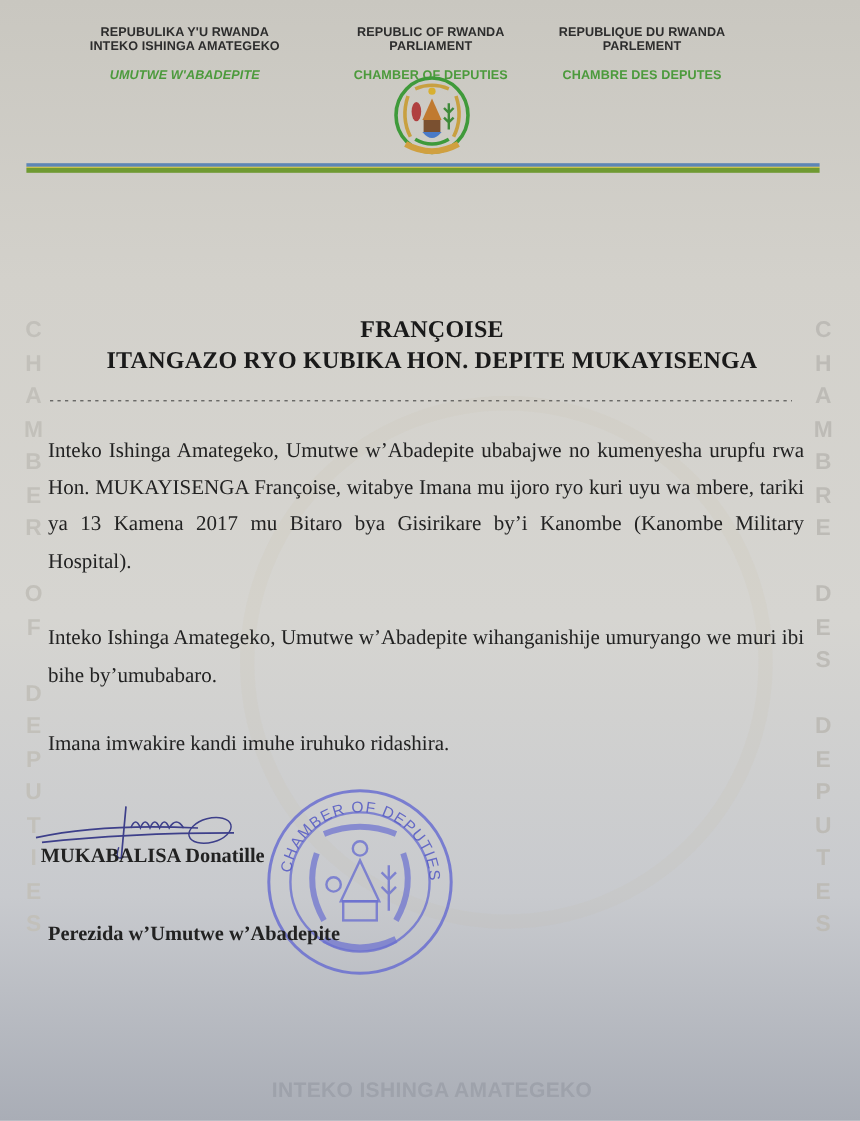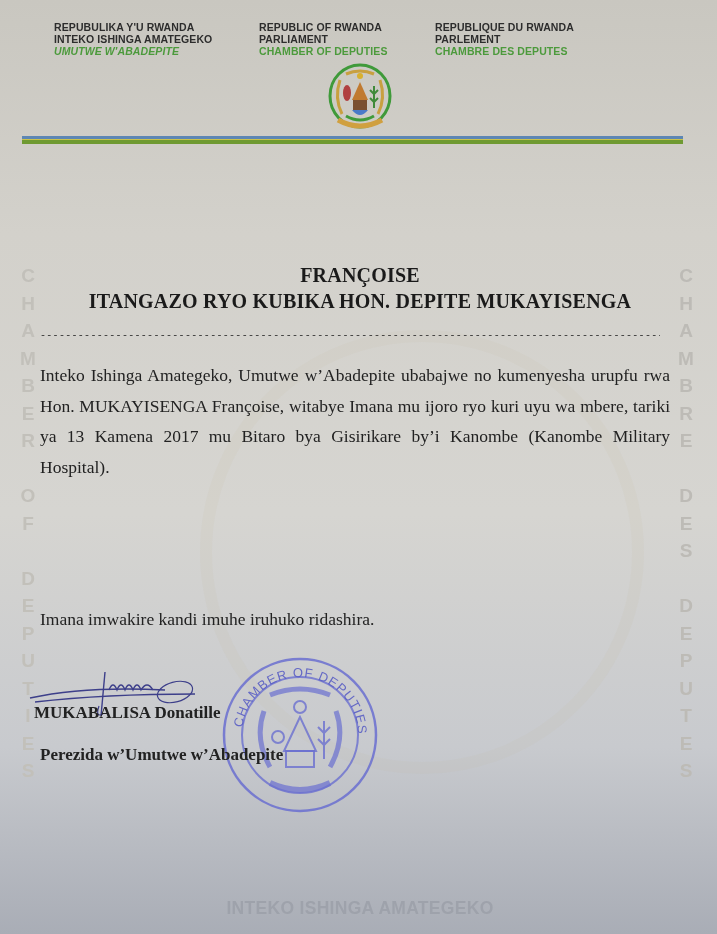--- a/index.html
+++ b/index.html
@@ -5,24 +5,24 @@
   html, body { margin: 0; padding: 0; }
   body {
     width: 717px; height: 934px; overflow: hidden; position: relative;
     background: linear-gradient(180deg, #c9c7c0 0%, #d3d1cb 25%, #d6d5d1 55%, #c8cace 80%, #a9adb6 100%);
     font-family: "Liberation Serif", serif;
     color: #1c1c1c;
   }
   .page { position: absolute; inset: 0; }
 
   
-  .hdr-col { position: absolute; top: 21px; width: 200px; 
+  .hdr-col { position: absolute; top: 21px; width: 200px; text-align: center;
     font-family: "Liberation Sans", sans-serif; font-weight: bold; font-size: 10.5px; line-height: 12px; letter-spacing: 0.1px; }
   .hdr-col .l { color: #2d2d2d; }
-  .hdr-col .g { color: #4c9a3c; font-style: italic; }
+  .hdr-col .g { color: #4c9a3c; font-style: italic; margin-top: 12px; }
   .hdr-col .g.up { font-style: normal; }
   #hdr-left { left: 54px; }
   #hdr-center { left: 259px; }
   #hdr-right { left: 435px; }
 
   .emblem { position: absolute; left: 312px; top: 60px; width: 96px; height: 76px; }
 
   .flag-line { position: absolute; left: 22px; top: 136px; width: 661px; height: 8px; }
   .flag-line .b { height: 3px; background: #5d86b4; }
   .flag-line .y { height: 1px; background: #c9c24a; }
@@ -51,21 +51,21 @@
     font-family: "Liberation Mono", monospace; font-size: 10px; color: #333; letter-spacing: 0.3px; }
 
   .para { position: absolute; left: 40px; width: 630px; font-size: 17.5px; line-height: 30.5px; text-align: justify; color: #222; }
   .para.j { text-align-last: left; }
   #para1 { top: 360px; }
   #para2 { top: 516px; }
   #para3 { top: 604px; }
 
   .signature { position: absolute; left: 25px; top: 668px; width: 200px; height: 50px; }
   .sig-name { position: absolute; left: 34px; top: 703px; font-weight: bold; font-size: 17px; color: #222; }
-  .sig-title { position: absolute; left: 40px; top: 745px; font-weight: bold; font-size: 17px; color: #222; }
+  .sig-title { position: absolute; left: 40px; top: 768px; font-weight: bold; font-size: 17px; color: #222; }
 
   .seal-stamp { position: absolute; left: 220px; top: 655px; width: 160px; height: 160px; }
 </style>
 </head>
 <body>
 
 <div class="page">
 
   <div class="wm-seal"></div>
 
@@ -151,20 +151,21 @@
     </div>
 
   <div class="title">
     <div>FRANÇOISE</div>
     <div>ITANGAZO RYO KUBIKA HON. DEPITE MUKAYISENGA</div>
   </div>
 
   <div class="dashes">-------------------------------------------------------------------------------------------------------------------------</div>
 
   <div class="para j" id="para1">Inteko Ishinga Amategeko, Umutwe w’Abadepite ubabajwe no kumenyesha urupfu rwa Hon. MUKAYISENGA Françoise, witabye Imana mu ijoro ryo kuri uyu wa mbere, tariki ya 13 Kamena 2017 mu Bitaro bya Gisirikare by’i Kanombe (Kanombe Military Hospital).</div>
+  <div class="para j" id="para2">Inteko Ishinga Amategeko, Umutwe w’Abadepite wihanganishije umuryango we muri ibi bihe by’umubabaro.</div>
   <div class="para" id="para3">Imana imwakire kandi imuhe iruhuko ridashira.</div>
 
   <svg class="seal-stamp" viewBox="0 0 160 160">
     <defs>
       <path id="arcTop" d="M22 80 A58 58 0 0 1 138 80"></path>
     </defs>
     <circle cx="80" cy="80" r="76" fill="none" stroke="#6a6fd0" stroke-width="2.5" opacity="0.85"></circle>
     <circle cx="80" cy="80" r="58" fill="none" stroke="#6a6fd0" stroke-width="2" opacity="0.8"></circle>
     <text font-family="Liberation Sans, sans-serif" font-size="13" fill="#5a5fc4" opacity="0.9" letter-spacing="1">
       <textPath href="#arcTop" startOffset="4%">CHAMBER OF DEPUTIES</textPath>

